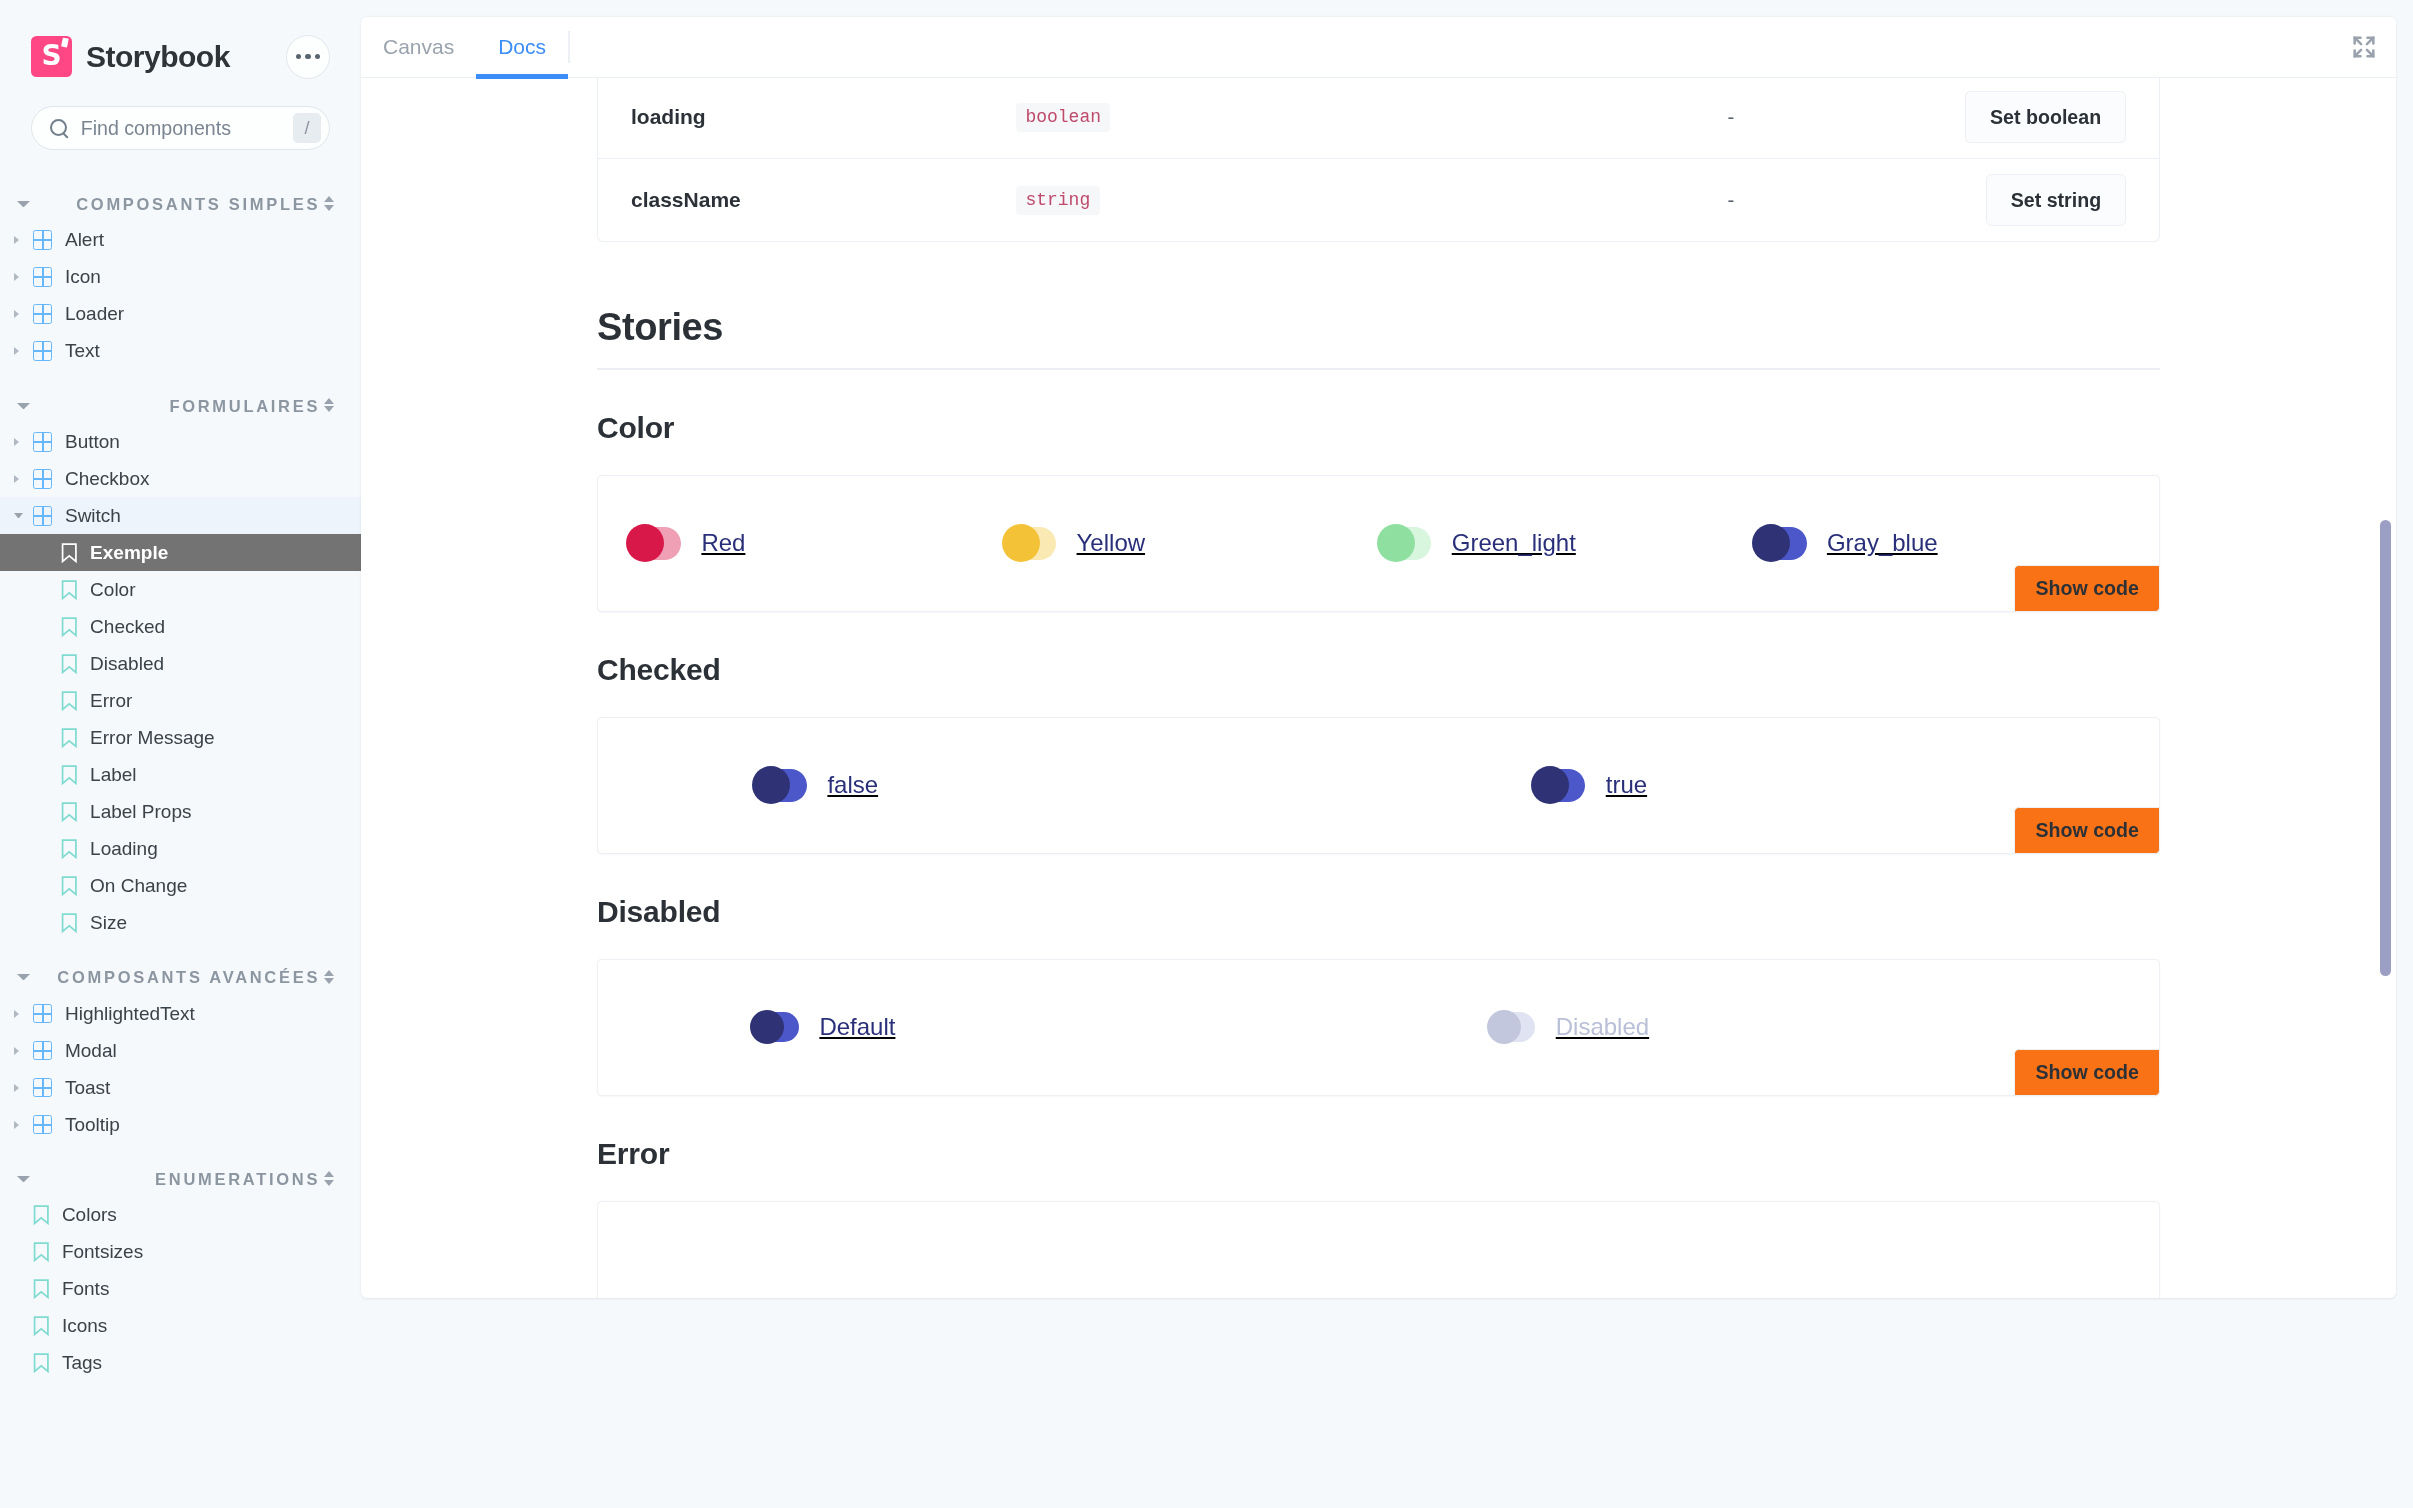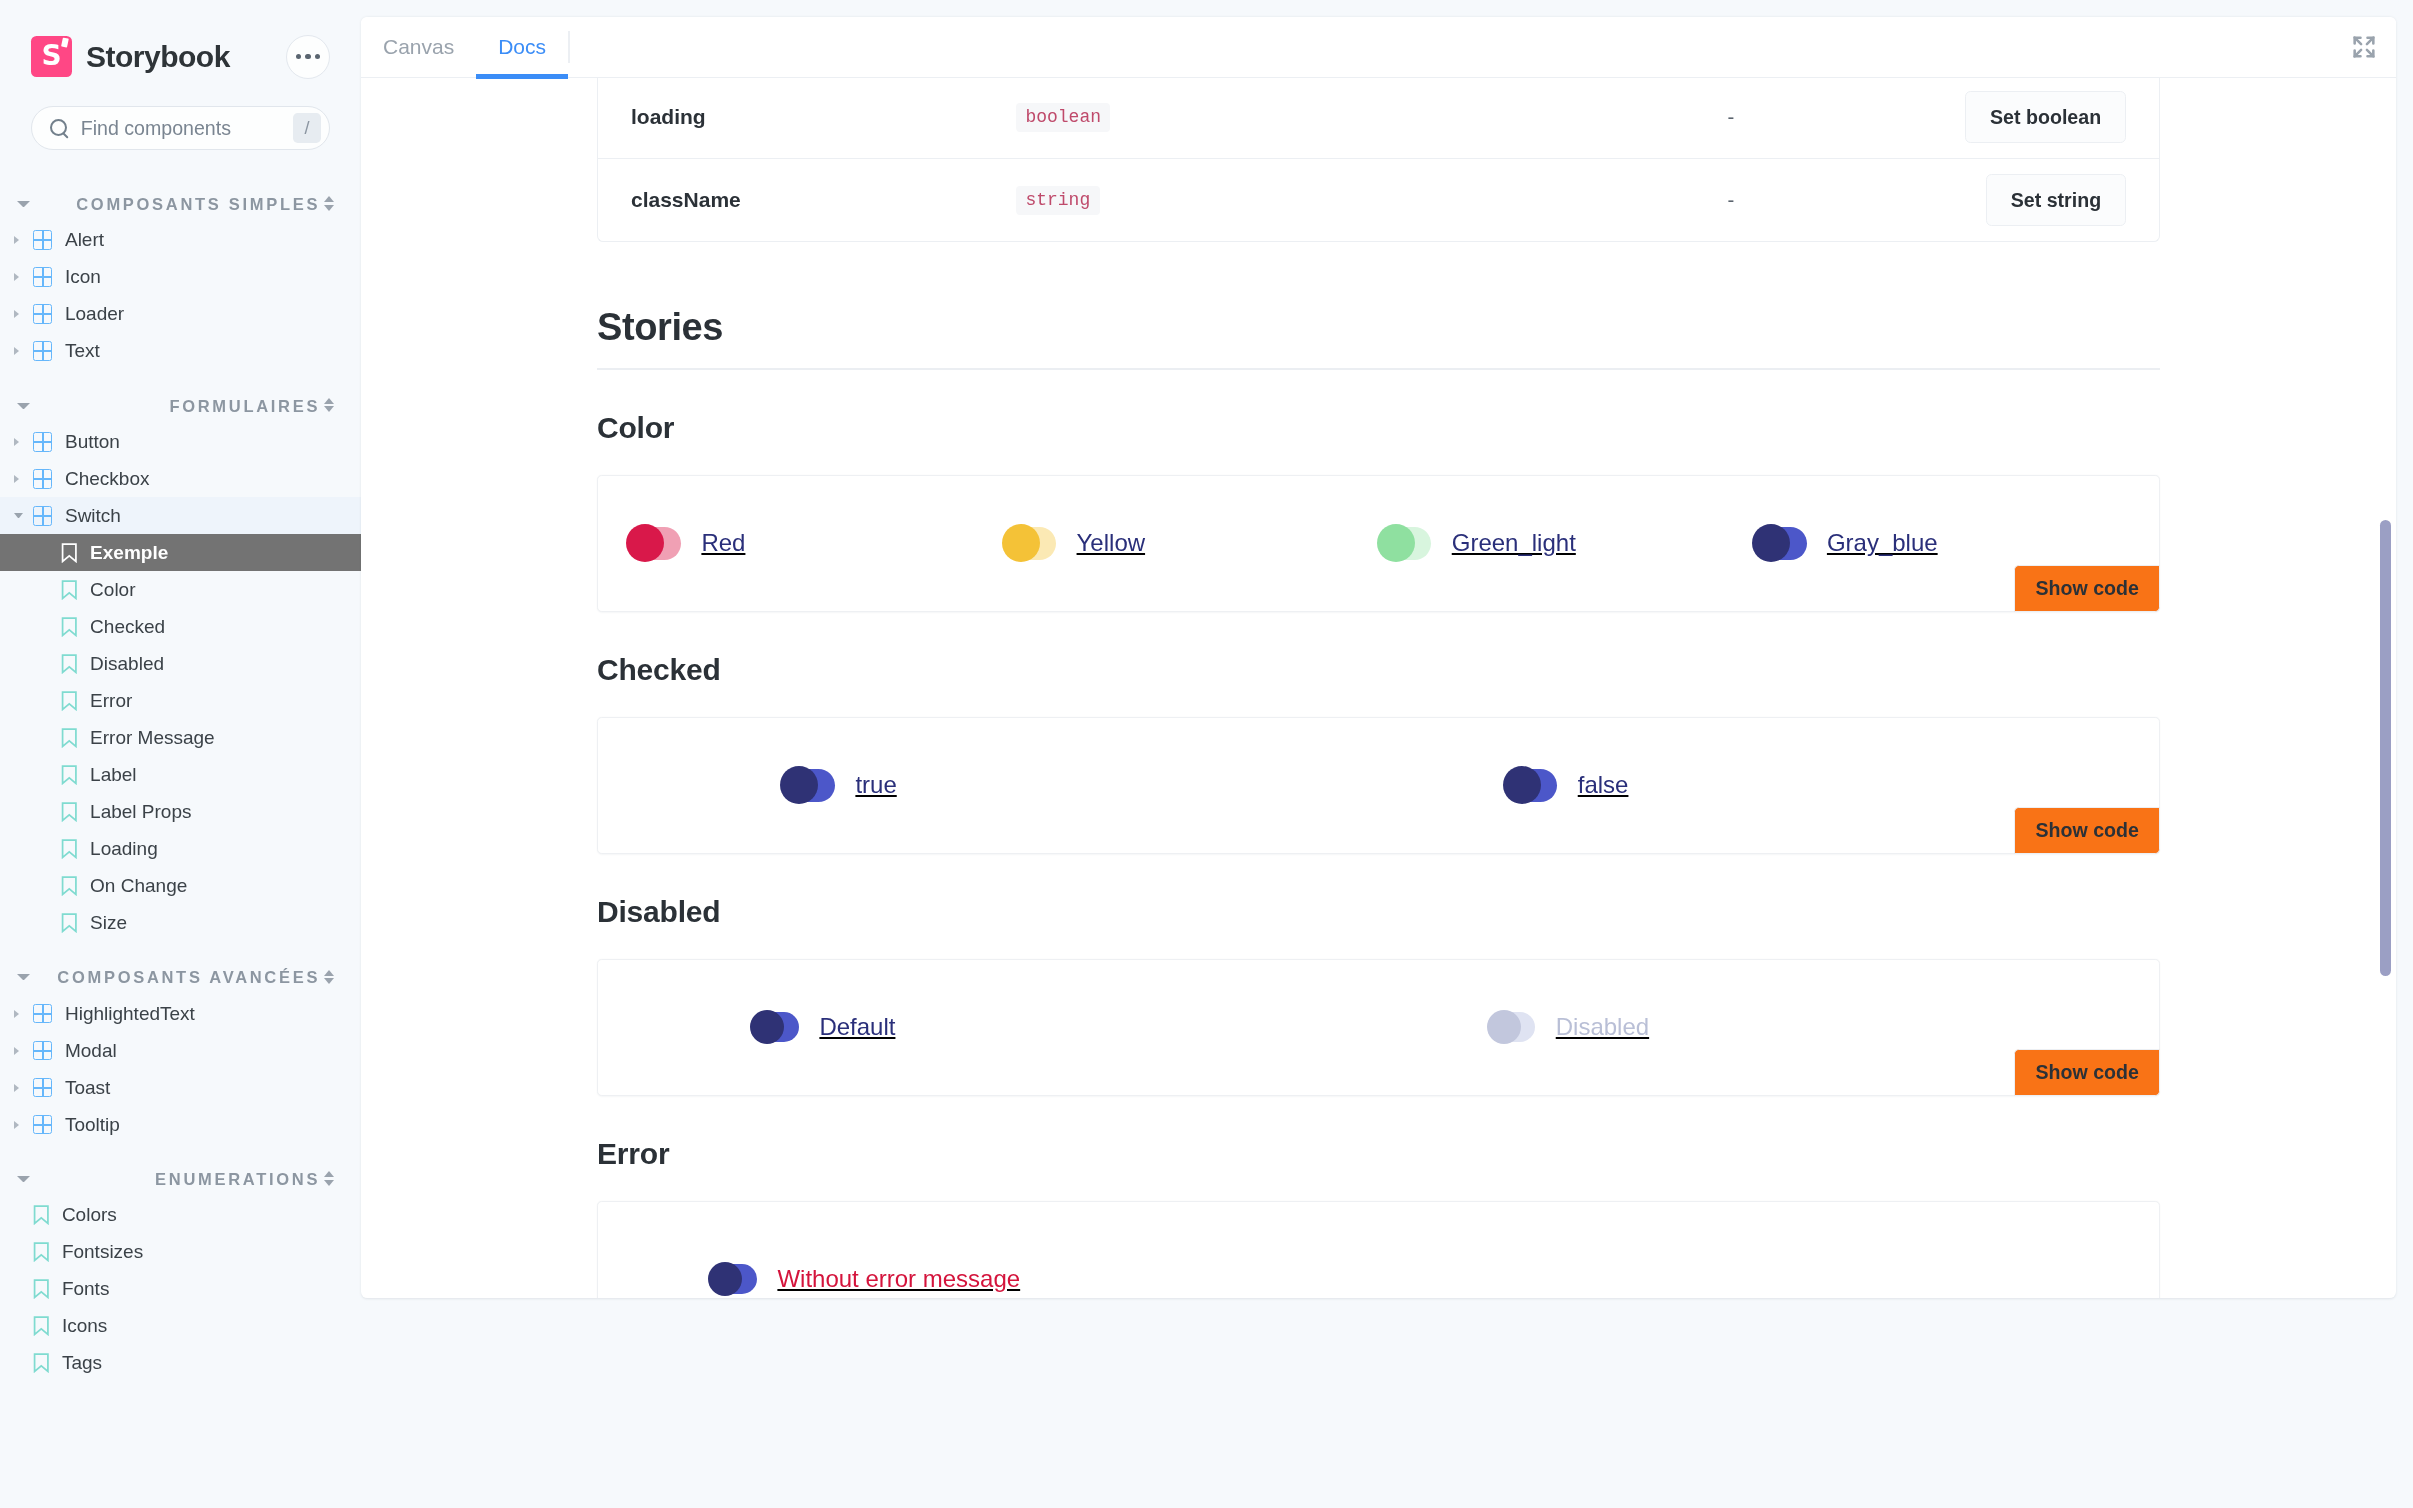--- a/index.html
+++ b/index.html
@@ -589,36 +589,36 @@
                   <span class="sw-label">Gray_blue</span>
                 </div>
               </div>
             </div>
             <button class="show-code">Show code</button>
           </div>
 
           <h3 class="story-h">Checked</h3>
           <div class="story-card">
             <div class="story-body">
-              <div class="cell" style="flex:0 0 50%;padding-left:154px">
+              <div class="cell" style="flex:0 0 50%;padding-left:126px">
                 <div class="cell-row">
                   <span class="sw sw-lg">
                     <span class="track" style="display:block;background:#4c57c9"></span>
                     <span class="knob" style="background:#2f3275"></span>
                   </span>
-                  <span class="sw-label">true</span>
-                </div>
-              </div>
-              <div class="cell" style="flex:0 0 50%;padding-left:126px">
+                  <span class="sw-label">false</span>
+                </div>
+              </div>
+              <div class="cell" style="flex:0 0 50%;padding-left:154px">
                 <div class="cell-row">
                   <span class="sw sw-lg">
                     <span class="track" style="display:block;background:#4c57c9"></span>
                     <span class="knob" style="background:#2f3275"></span>
                   </span>
-                  <span class="sw-label">false</span>
+                  <span class="sw-label">true</span>
                 </div>
               </div>
             </div>
             <button class="show-code">Show code</button>
           </div>
 
           <h3 class="story-h">Disabled</h3>
           <div class="story-card">
             <div class="story-body">
               <div class="cell" style="flex:0 0 50%;padding-left:124px">
@@ -639,29 +639,20 @@
                   <span class="sw-label dis">Disabled</span>
                 </div>
               </div>
             </div>
             <button class="show-code">Show code</button>
           </div>
 
           <h3 class="story-h">Error</h3>
           <div class="story-card">
             <div class="story-body tall">
-              <div class="cell" style="flex:0 0 50%;padding-left:82px">
-                <div class="cell-row">
-                  <span class="sw sw-md">
-                    <span class="track" style="display:block;background:#4c57c9"></span>
-                    <span class="knob" style="background:#2f3275"></span>
-                  </span>
-                  <span class="sw-label err">Without error message</span>
-                </div>
-              </div>
             </div>
             <button class="show-code">Show code</button>
           </div>
 
         </div>
       </div>
 
       <div class="vscroll outer"></div>
     </div>
   </main>

